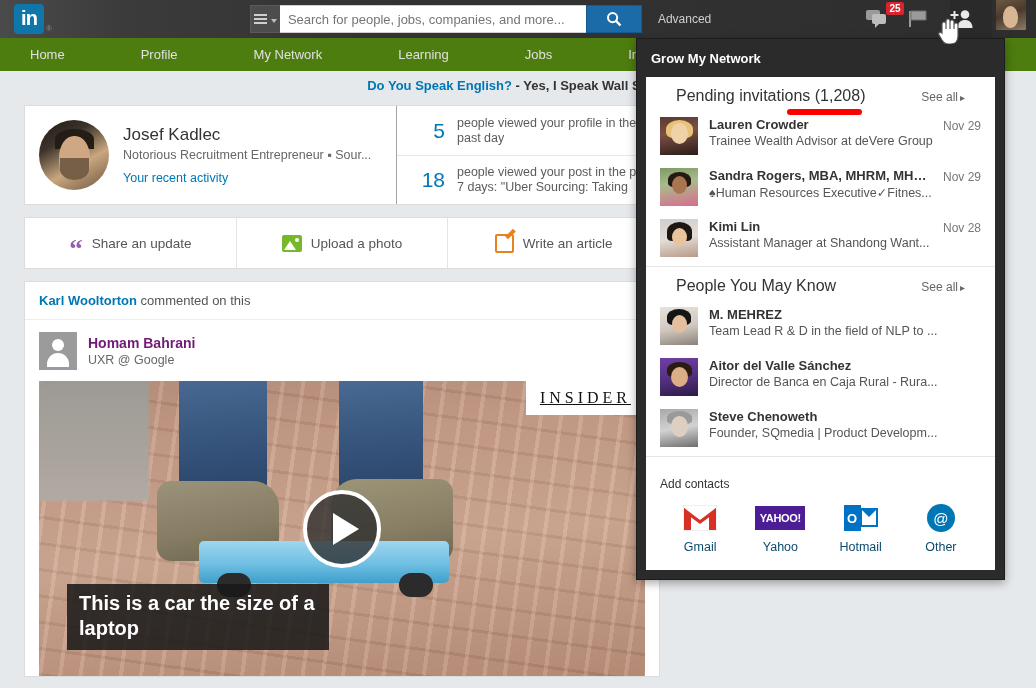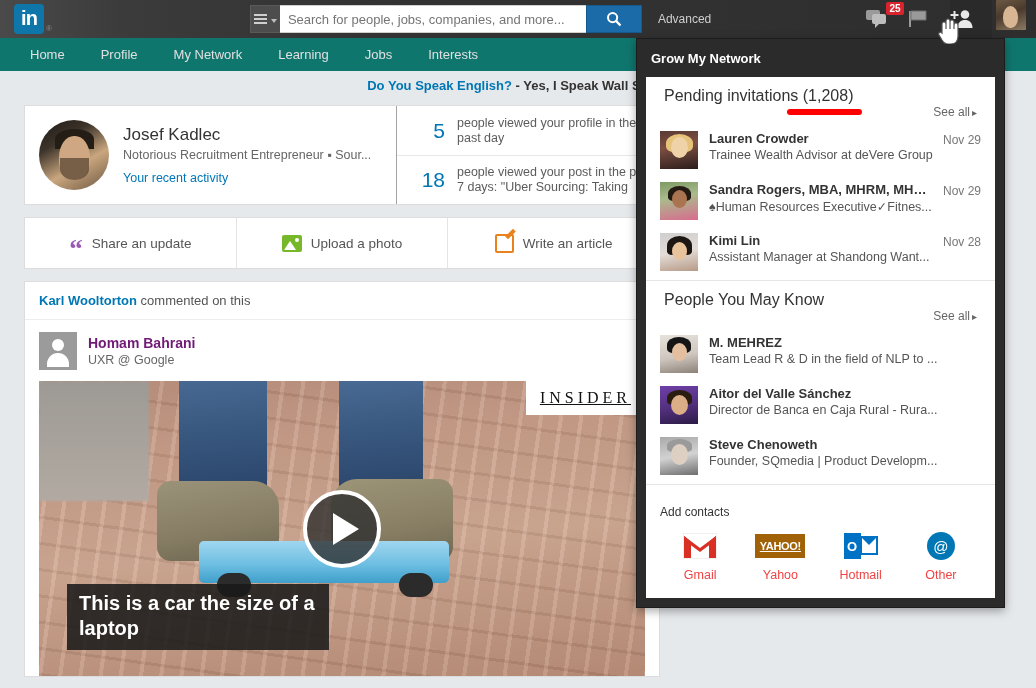--- a/index.html
+++ b/index.html
@@ -61,22 +61,22 @@
   .me-avatar::after{
     content:"";position:absolute;left:7px;top:6px;width:15px;height:22px;border-radius:50% 50% 45% 45%;
     background:#d8b694;
   }
   .cursor-hand{
     position:absolute; left:938px; top:18px; width:22px; height:26px; pointer-events:none; z-index:60;
   }
 
   
   #navbar{
-    position:absolute;left:0;top:38px;width:1036px;height:33px;background:#0f766e;
-    display:flex;align-items:center;
+    position:absolute;left:0;top:38px;width:1036px;height:33px;background:#4d7c0f;
+    display:flex;align-items:center;gap:40px;
   }
   .nav-item{ color:#e0e0e0;font-size:13px;padding:0 18px;line-height:33px;cursor:pointer; }
   .nav-item:first-child{ margin-left:12px; }
 
   
   #page{ position:absolute;left:0;top:71px;width:1036px;height:617px;background:#e6e9ec; }
 
   .promo{
     width:1036px;text-align:center;padding:7px 0 6px;font-size:13px;font-weight:bold;color:#333;
   }
@@ -167,21 +167,21 @@
   
   #panel{
     position:absolute;left:636px;top:38px;width:369px;
     background:#2b2b2b;border:1px solid #1c1c1c;z-index:40;
     box-shadow:0 3px 9px rgba(0,0,0,.35);
   }
   .panel-title{ color:#fff;font-size:13px;font-weight:bold;padding:12px 14px 11px; }
   .panel-body{ background:#fff;margin:0 9px 9px; }
   .p-sec{ padding:10px 0 2px; }
   .p-sec + .p-sec{ border-top:1px solid #e6e6e6; }
-  .p-head{ display:flex;align-items:baseline;padding:0 18px 6px;flex-direction:column; }
+  .p-head{ display:flex;align-items:baseline;padding:0 30px 6px; }
   .p-head h3{ font-size:16px;font-weight:normal;color:#333; }
   .see-all{ margin-left:auto;font-size:12px;color:#666;cursor:pointer; }
   .see-all .car{ font-size:10px;margin-left:2px; }
   .redline{
     position:absolute;left:787px;top:109px;width:75px;height:6px;background:#f00;border-radius:3px;z-index:45;
   }
   .p-item{ display:flex;align-items:flex-start;padding:6px 14px 7px;cursor:pointer; }
   .p-av{ width:38px;height:38px;flex:0 0 38px;overflow:hidden;position:relative; }
   .p-txt{ margin-left:11px;flex:1;min-width:0; }
   .p-name{ font-size:13px;font-weight:bold;color:#333;white-space:nowrap;overflow:hidden;text-overflow:ellipsis;margin-bottom:2px;}
@@ -205,23 +205,23 @@
   .av5::after{content:"";position:absolute;left:11px;top:9px;width:17px;height:20px;border-radius:50%;background:#dcae88;}
   .av5::before{content:"";position:absolute;left:7px;top:4px;width:25px;height:15px;border-radius:50% 50% 25% 25%;background:#2b1c10;}
   .av6{ background:linear-gradient(170deg,#a9a9a9 0%,#d2d2d2 50%,#6e6e6e 100%); }
   .av6::after{content:"";position:absolute;left:11px;top:7px;width:17px;height:21px;border-radius:50%;background:#ddd0c3;}
   .av6::before{content:"";position:absolute;left:7px;top:2px;width:25px;height:13px;border-radius:50% 50% 25% 25%;background:#9a9a9a;}
 
   
   .ac-head{ font-size:12px;color:#333;padding:10px 14px 4px; }
   .ac-row{ display:flex;padding:8px 14px 14px;justify-content:space-around; }
   .ac-item{ display:flex;flex-direction:column;align-items:center;gap:7px;cursor:pointer;width:74px; }
-  .ac-label{ font-size:12.5px;color:#ef4444; }
+  .ac-label{ font-size:12.5px;color:#0c4a6e; }
   .ico-box{ height:30px;display:flex;align-items:center;justify-content:center; }
-  .yahoo-ico{ width:50px;height:24px;background:#a16207;color:#fff;font-size:11px;font-weight:bold;display:flex;align-items:center;justify-content:center;letter-spacing:-.3px;text-decoration:underline;}
+  .yahoo-ico{ width:50px;height:24px;background:#4c1d95;color:#fff;font-size:11px;font-weight:bold;display:flex;align-items:center;justify-content:center;letter-spacing:-.3px;}
   .hot-ico{ width:34px;height:26px;position:relative; }
   .hot-ico .o{position:absolute;left:0;top:0;width:17px;height:26px;background:#0072c6;color:#fff;font-size:13px;font-weight:bold;display:flex;align-items:center;justify-content:center;}
   .hot-ico .env{position:absolute;right:0;top:3px;width:18px;height:19px;background:#fff;border:2px solid #0072c6;}
   .hot-ico .env::after{content:"";position:absolute;left:0;top:0;width:0;height:0;border-left:7px solid transparent;border-right:7px solid transparent;border-top:7px solid #0072c6;}
   .other-ico{ width:28px;height:28px;border-radius:50%;background:#0077b5;color:#fff;font-size:15px;display:flex;align-items:center;justify-content:center; }
 
   
   .footer{
     position:absolute;left:636px;top:552px;width:369px;text-align:center;font-size:12px;color:#8d8d8d;
     display:flex;align-items:center;justify-content:center;gap:6px;

